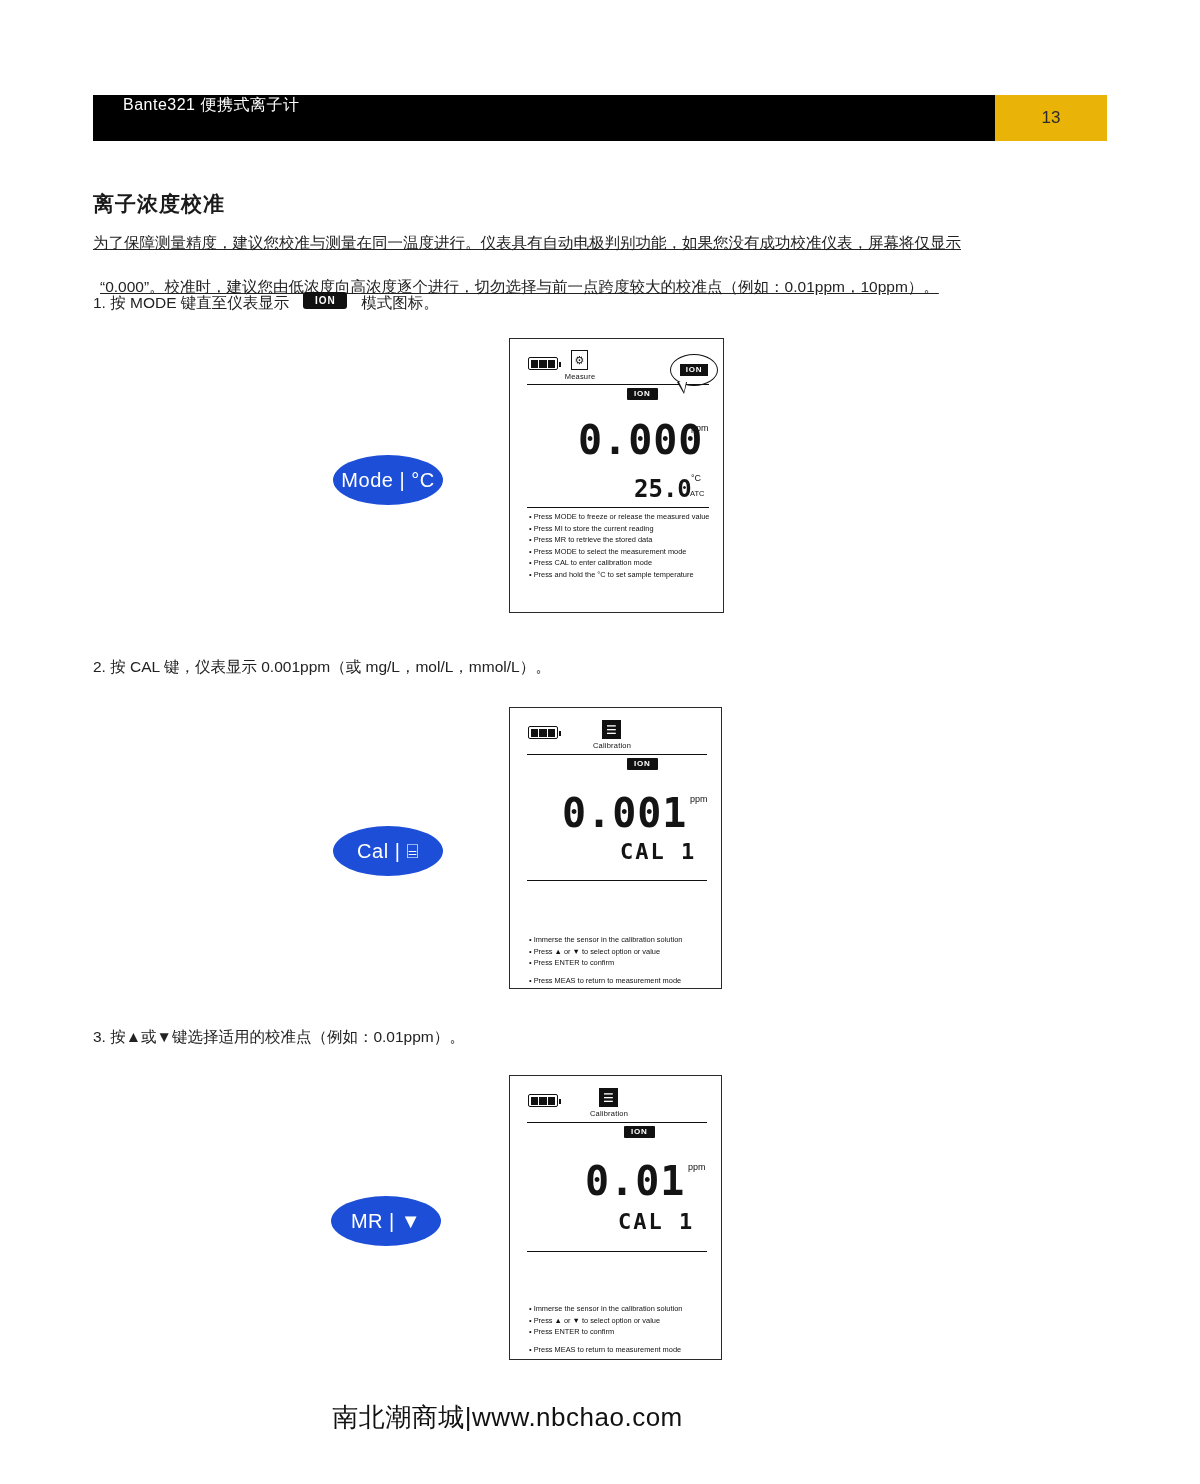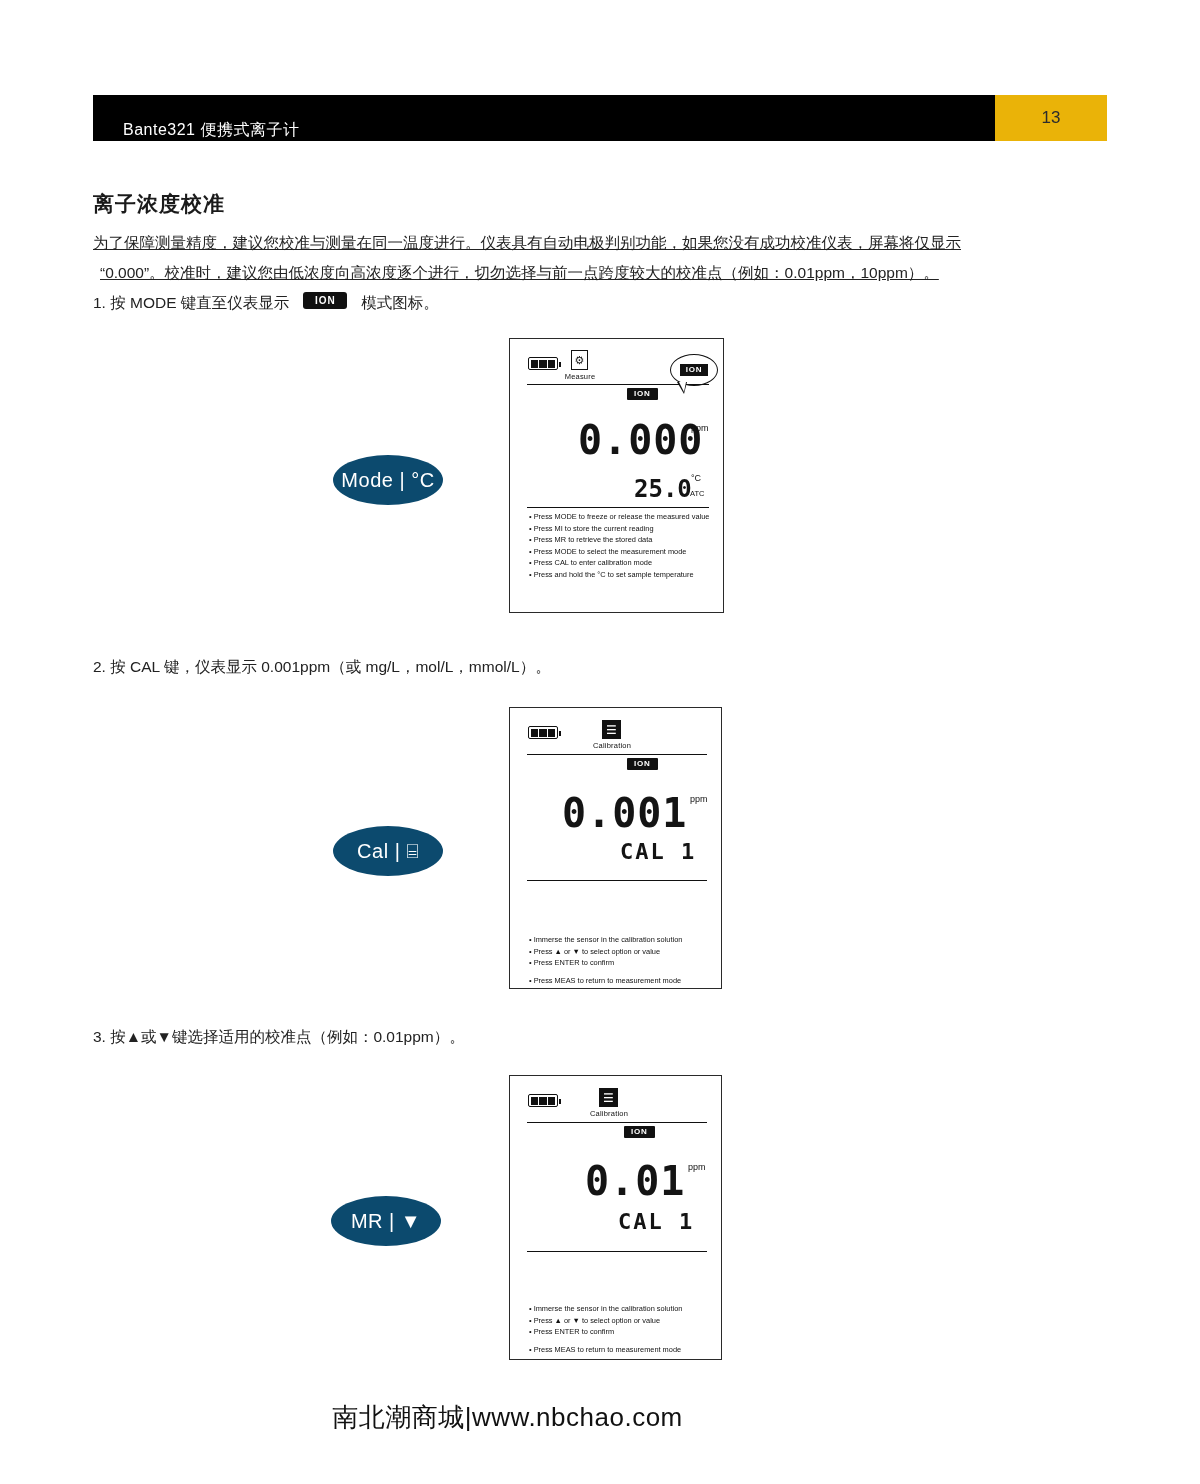--- a/index.html
+++ b/index.html
@@ -28,21 +28,21 @@
     top: 95px;
     width: 1014px;
     height: 46px;
     display: flex;
     align-items: stretch;
   }
   .header-title-bar {
     background: #000000;
     flex: 1 1 auto;
     display: flex;
-    align-items: flex-end;
+    align-items: flex-start;
     padding-left: 30px;
   }
   .header-title {
     color: #ffffff;
     font-size: 16px;
     letter-spacing: 0.5px;
   }
   .header-page {
     background: #eab308;
     width: 112px;
@@ -65,21 +65,21 @@
   .para {
     position: absolute;
     left: 93px;
     width: 1014px;
     font-size: 15.5px;
     line-height: 30px;
     color: #222;
     text-decoration: underline;
   }
   .para-1 { top: 228px; }
-  .para-2 { top: 258px; left: 100px; }
+  .para-2 { top: 272px; left: 100px; }
   .step-line {
     position: absolute;
     left: 93px;
     font-size: 15.5px;
     color: #222;
     display: flex;
     align-items: flex-start;
     gap: 6px;
   }
   .step-1 { top: 293px; }
@@ -251,21 +251,21 @@
     width: 0;
     height: 0;
     border-left: 5px solid transparent;
     border-right: 2px solid transparent;
     border-top: 10px solid #fff;
   }
 
   
   .key {
     position: absolute;
-    background: #0c4a6e;
+    background: #1d4ed8;
     color: #ffffff;
     border-radius: 50%;
     display: flex;
     align-items: center;
     justify-content: center;
     font-size: 20px;
     letter-spacing: 0.5px;
   }
   .key-mode { left: 333px; top: 455px; width: 110px; height: 50px; }
   .key-cal  { left: 333px; top: 826px; width: 110px; height: 50px; }

